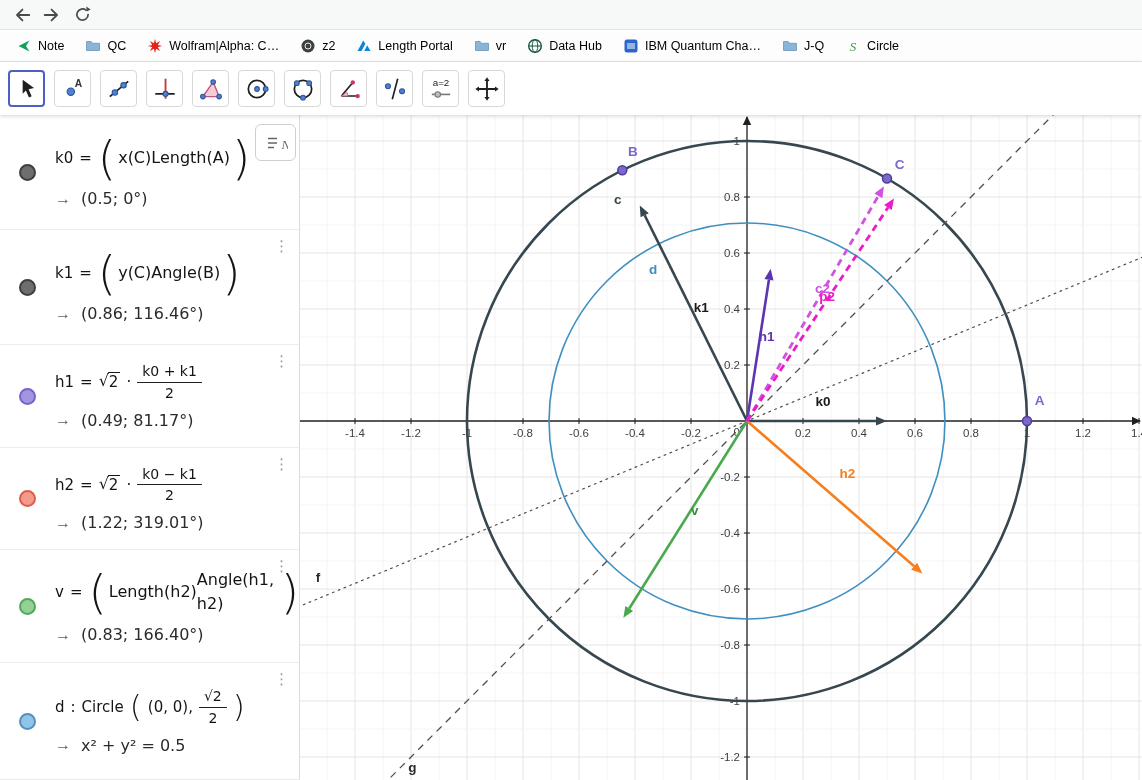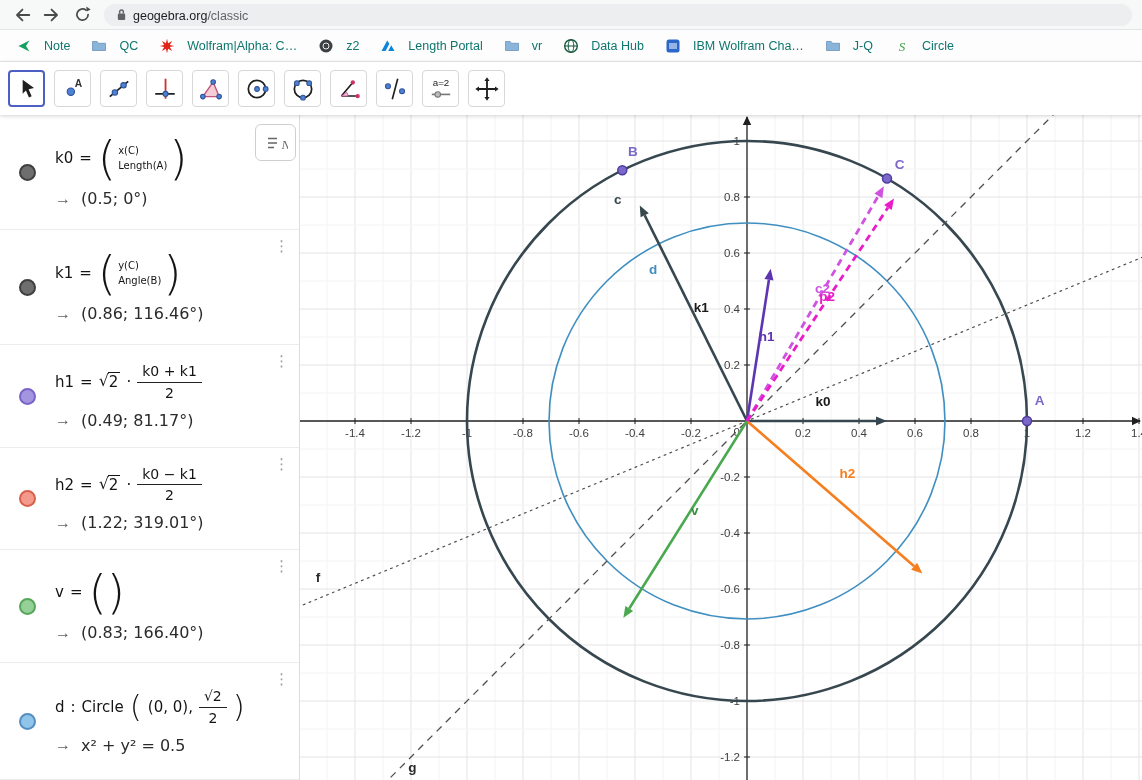--- a/index.html
+++ b/index.html
@@ -12,21 +12,21 @@
                 display:flex; align-items:center; gap:6px; padding:0 10px; flex:0 0 30px; }
   .navbtn { width:24px; height:22px; display:flex; align-items:center; justify-content:center; cursor:pointer; }
   .omnibox { flex:1; height:22px; background:#eceef0; border-radius:12px; margin-left:4px;
              display:flex; align-items:center; gap:6px; padding:0 12px; }
   .url-host { font-size:12.5px; color:#202124; }
   .url-path { font-size:12.5px; color:#5f6368; }
 
   
   .bookmarks { height:32px; background:#fdfdfd; border-bottom:1px solid #e8e8e8;
                display:flex; align-items:center; gap:21px; padding:0 16px; flex:0 0 32px; }
-  .bm { display:flex; align-items:center; gap:12px; font-size:12.5px; color:#0f766e; white-space:nowrap; cursor:pointer; }
+  .bm { display:flex; align-items:center; gap:6px; font-size:12.5px; color:#000000; white-space:nowrap; cursor:pointer; }
   .bm-ic { width:16px; height:16px; display:flex; }
   .bm-ic svg { width:16px; height:16px; }
 
   
   .gg-toolbar { height:53px; background:#fff; display:flex; align-items:center; gap:9px;
                 padding-left:8px; box-shadow:0 1px 4px rgba(0,0,0,0.18); position:relative; z-index:5; flex:0 0 53px; }
   .tool { width:37px; height:37px; background:#fff; border:1px solid #d8d8d8; border-radius:4px;
           display:flex; align-items:center; justify-content:center; cursor:pointer; padding:0; }
   .tool.selected { border:2px solid #4d5fc3; }
 
@@ -39,21 +39,21 @@
   .alg-content { flex:1; display:flex; flex-direction:column; justify-content:center; gap:9px; padding:6px 0; }
   .alg-formula { display:flex; align-items:center; gap:6px; font-family:"DejaVu Sans",sans-serif; color:#141414; }
   .fname,.frel,.ftxt { font-size:15px; color:#141414; }
   .sqrtv { display:inline-flex; align-items:flex-start; font-size:15px; }
   .sqrtv .rad { font-size:16px; line-height:1.1; }
   .sqrtv .ovl { border-top:1.4px solid #141414; padding:0 2px 0 1px; margin-left:-1px; line-height:1.25; }
   .frac { display:inline-flex; flex-direction:column; align-items:center; font-size:14px; line-height:1.3;justify-content:center; }
   .frac .num { padding:0 5px 1px; border-bottom:1.3px solid #222; }
   .frac .den { padding-top:1px; }
   .vec { display:inline-flex; align-items:center; }
-  .vec-col { display:inline-flex; flex-direction:column; font-size:10px; line-height:1.5; padding:0 2px; }
+  .vec-col { display:inline-flex; flex-direction:row; align-items:center; font-size:16px; line-height:1.5; padding:0 2px; }
   .bigp { display:inline-block; font-size:47px; font-weight:300; color:#141414; line-height:0.95;
           font-family:"DejaVu Sans",sans-serif; }
   .bigp.small { font-size:31px; }
   .alg-result { display:flex; align-items:center; gap:10px; }
   .rarrow { color:#616161; font-size:16px; }
   .rval { font-size:16px; color:#2b2b2b; font-family:"DejaVu Sans",sans-serif; }
   .kebab { position:absolute; top:8px; right:10px; color:#9a9a9a; font-size:15px; cursor:pointer; line-height:1; }
   .help-btn { position:absolute; top:9px; right:3px; width:41px; height:37px; background:#fff;
               border:1px solid #cfcfcf; border-radius:6px; display:flex; align-items:center; justify-content:center;
               z-index:3; cursor:pointer; }
@@ -76,31 +76,20 @@
       <svg width="20" height="20" viewBox="0 0 22 22">
           <path d="M3 11 H16 M10.5 5 L16.5 11 L10.5 17" stroke="#4a4a4a" stroke-width="2" fill="none" stroke-linecap="round" stroke-linejoin="round"></path>
         </svg>
     </span>
     <span class="navbtn">
       <svg width="19" height="19" viewBox="0 0 22 22">
           <path d="M17.5 11 a6.5 6.5 0 1 1 -2.4,-5" stroke="#4a4a4a" stroke-width="2" fill="none" stroke-linecap="round"></path>
           <polygon points="15.4,1.8 15.9,7.6 20.5,5.2" fill="#4a4a4a"></polygon>
         </svg>
     </span>
-    <div class="omnibox">
-      <span style="display:flex;">
-        <svg width="11" height="13" viewBox="0 0 12 14">
-            <rect x="2" y="6" width="8" height="7" rx="1.2" fill="#5f6368"></rect>
-            <path d="M4 6 V4.2 a2 2 0 0 1 4 0 V6" stroke="#5f6368" stroke-width="1.6" fill="none"></path>
-          </svg>
-      </span>
-      <span>
-        <span class="url-host">geogebra.org</span><span class="url-path">/classic</span>
-      </span>
-    </div>
   </div>
 
   <div class="bookmarks">
       <div class="bm">
         <span class="bm-ic">
           <svg viewBox="0 0 16 16">
             <path d="M13.5 2.5 L2.5 8 L13.5 13.5 L10 8 Z" fill="#13a05e"></path>
           </svg>
         </span>
         <span>Note</span>
@@ -157,21 +146,21 @@
         </span>
         <span>Data Hub</span>
       </div>
       <div class="bm">
         <span class="bm-ic">
           <svg viewBox="0 0 16 16">
             <rect x="1.5" y="1.5" width="13" height="13" rx="2.5" fill="#2a67c9"></rect>
             <path d="M4 6 h8 M4 8 h8 M4 10 h8" stroke="#fff" stroke-width="1.1"></path>
           </svg>
         </span>
-        <span>IBM Wolfram Cha…</span>
+        <span>IBM Quantum Cha…</span>
       </div>
       <div class="bm">
         <span class="bm-ic">
           <svg viewBox="0 0 16 16">
             <path d="M1.5 3.5 h4.6 l1.4 1.8 h7 v7.2 h-13 z" fill="#8ab4d8" stroke="#6b93ba" stroke-width="0.8"></path>
           </svg>
         </span>
         <span>J-Q</span>
       </div>
       <div class="bm">
@@ -377,20 +366,24 @@
           <div class="alg-row" style="height: 113px;">
             <div class="alg-dot-col">
               <span class="alg-dot" style="background: rgb(149, 208, 152); border-color: rgb(85, 167, 90);"></span>
             </div>
             <div class="alg-content">
               <div class="alg-formula">
                 <span class="fname">v</span>
                 <span class="frel">=</span>
                 <span class="vec">
                   <span class="bigp">(</span>
+                  <span class="vec-col">
+                    <span>Length(h2)</span>
+                    <span>Angle(h1, h2)</span>
+                  </span>
                   <span class="bigp">)</span>
                 </span>
               </div>
               <div class="alg-result">
                 <span class="rarrow">→</span>
                 <span class="rval">(0.83; 166.40°)</span>
               </div>
             </div>
             <span class="kebab">⋮</span>
           </div>

